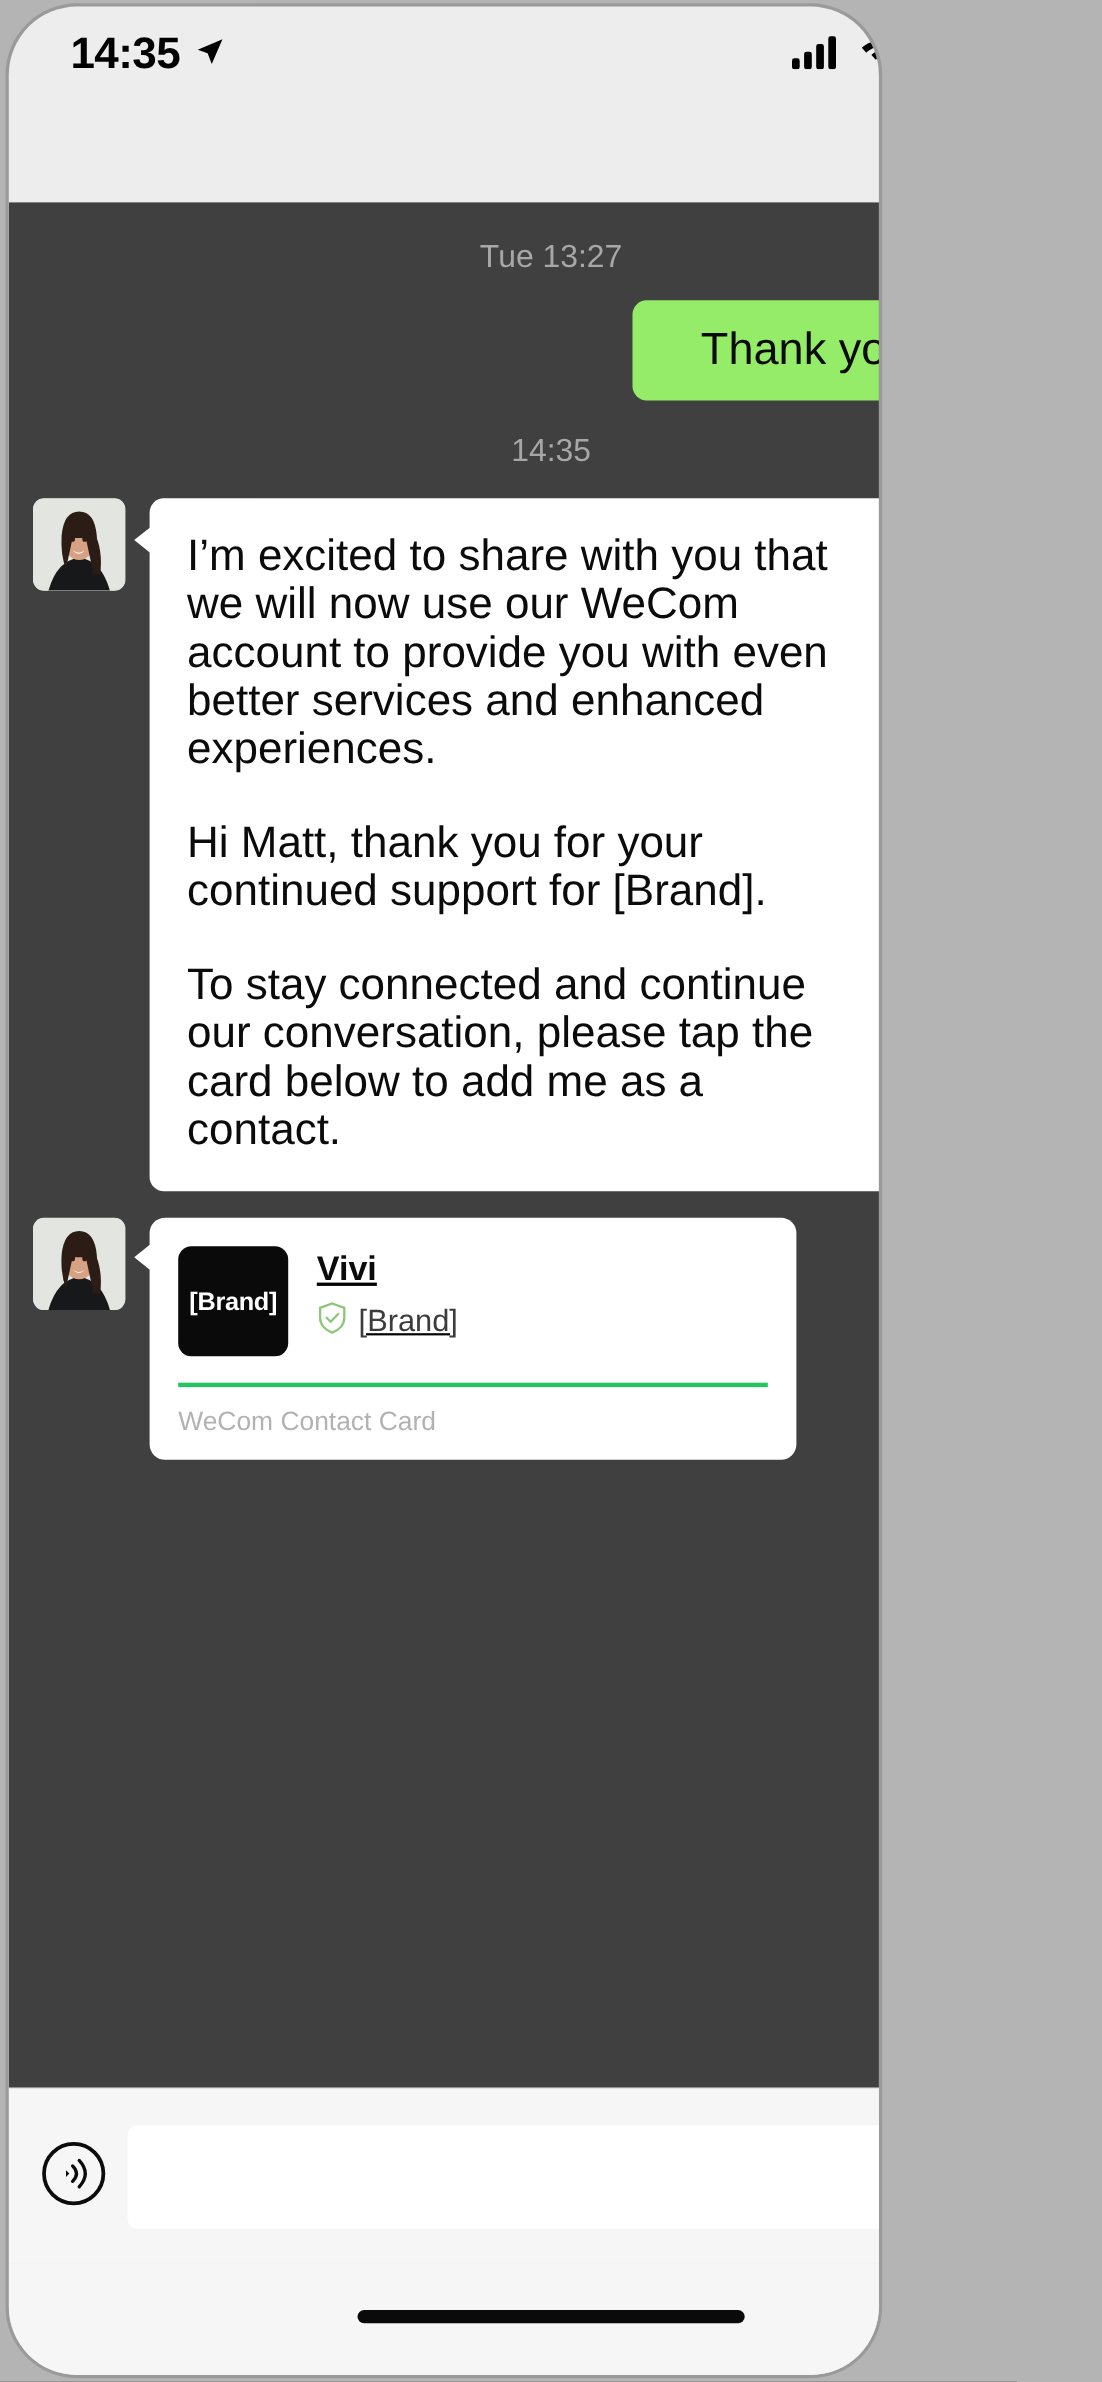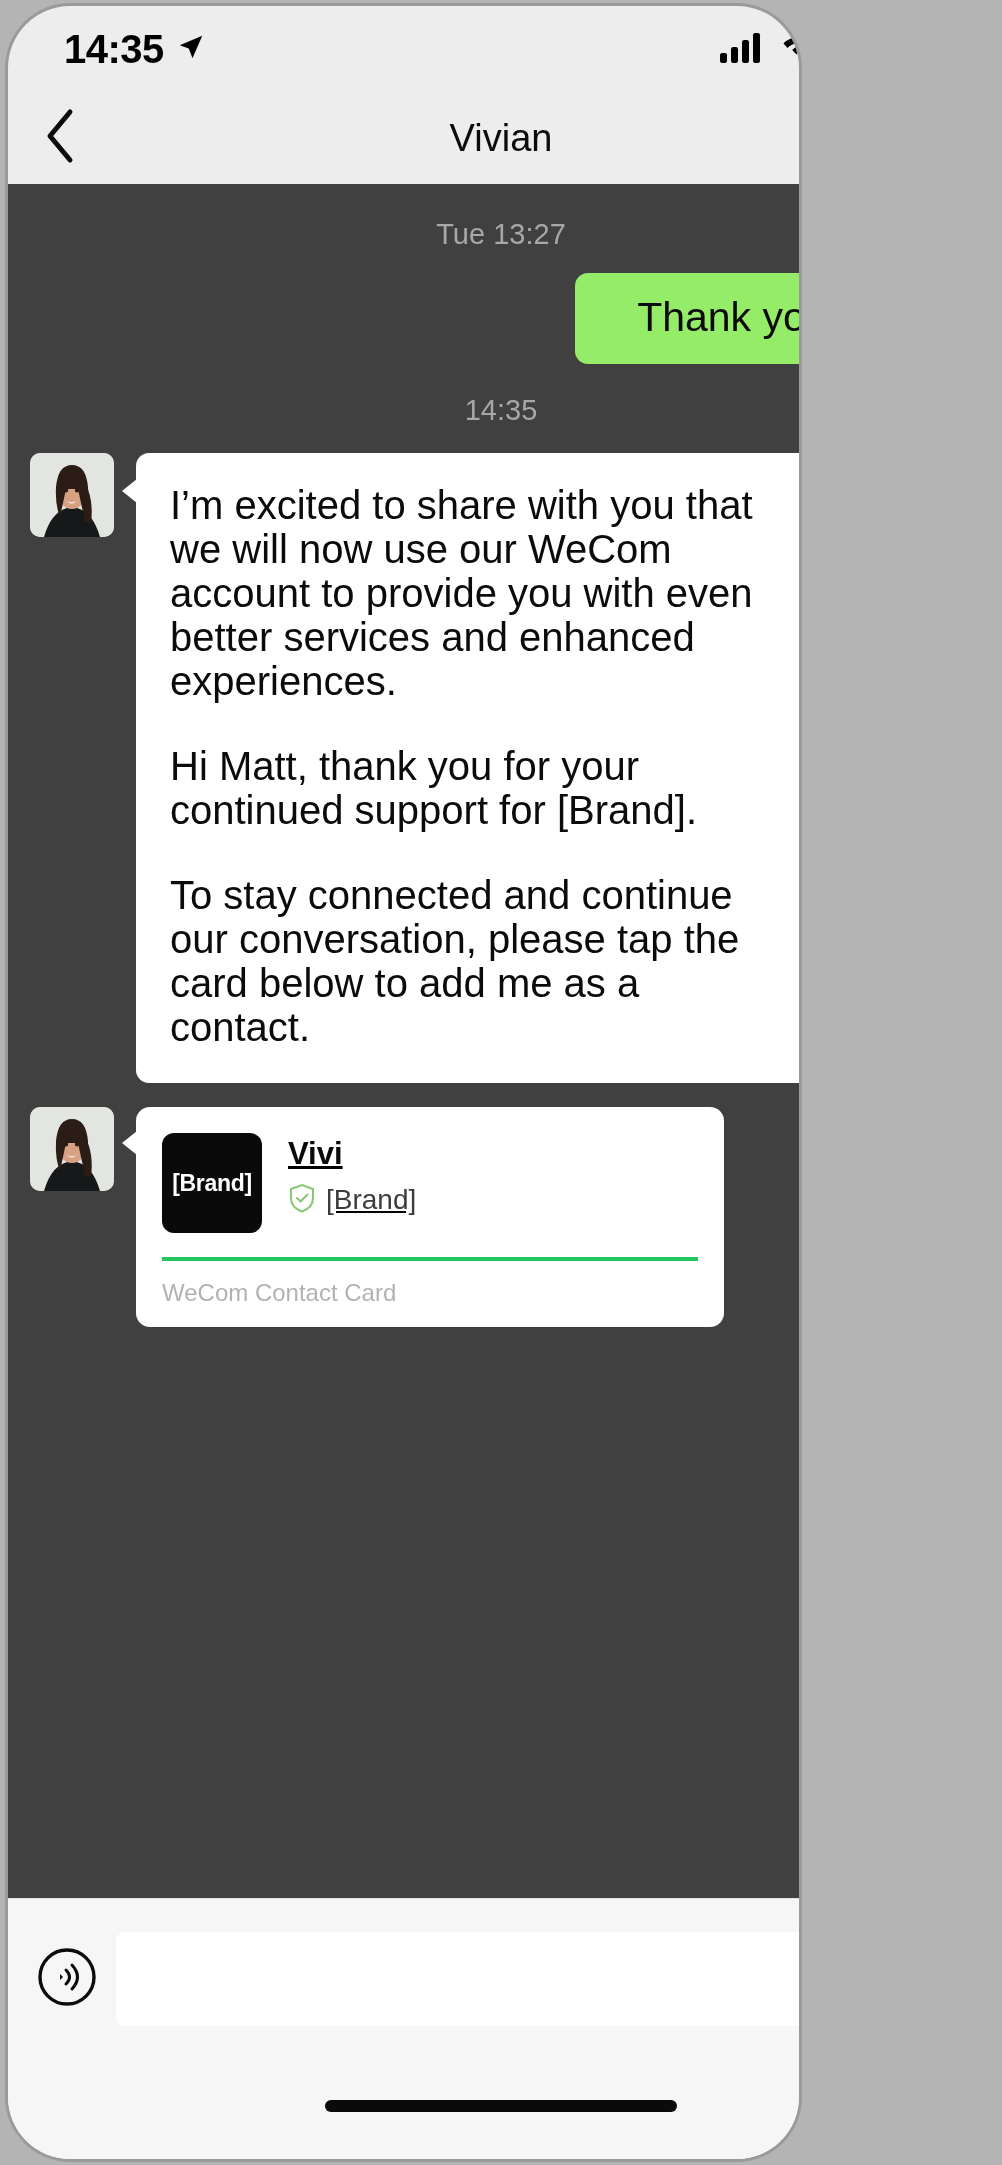--- a/index.html
+++ b/index.html
@@ -360,35 +360,20 @@
       </span>
       <span class="battery-wrap">
         <span class="battery-body">
           <span class="battery-pct">88</span>
         </span>
         <span class="battery-nub"></span>
       </span>
     </div>
   </div>
 
-  <div class="nav-header">
-    <div class="nav-back">
-      <span>
-        <svg width="34" height="56" viewBox="0 0 34 56">
-          <path d="M27 4 L7 28 L27 52" stroke="#0b0b0b" stroke-width="5" fill="none" stroke-linecap="round" stroke-linejoin="round"></path>
-        </svg>
-      </span>
-    </div>
-    <div class="nav-title">Vivian</div>
-    <div class="nav-more">
-      <span></span>
-      <span></span>
-      <span></span>
-    </div>
-  </div>
 
   <div class="chat-area">
 
     <div class="time-divider">Tue 13:27</div>
 
     <div class="msg-row out">
       <div class="bubble-out">
         <div class="txt">Thank you!</div>
       </div>
       <div class="avatar">

